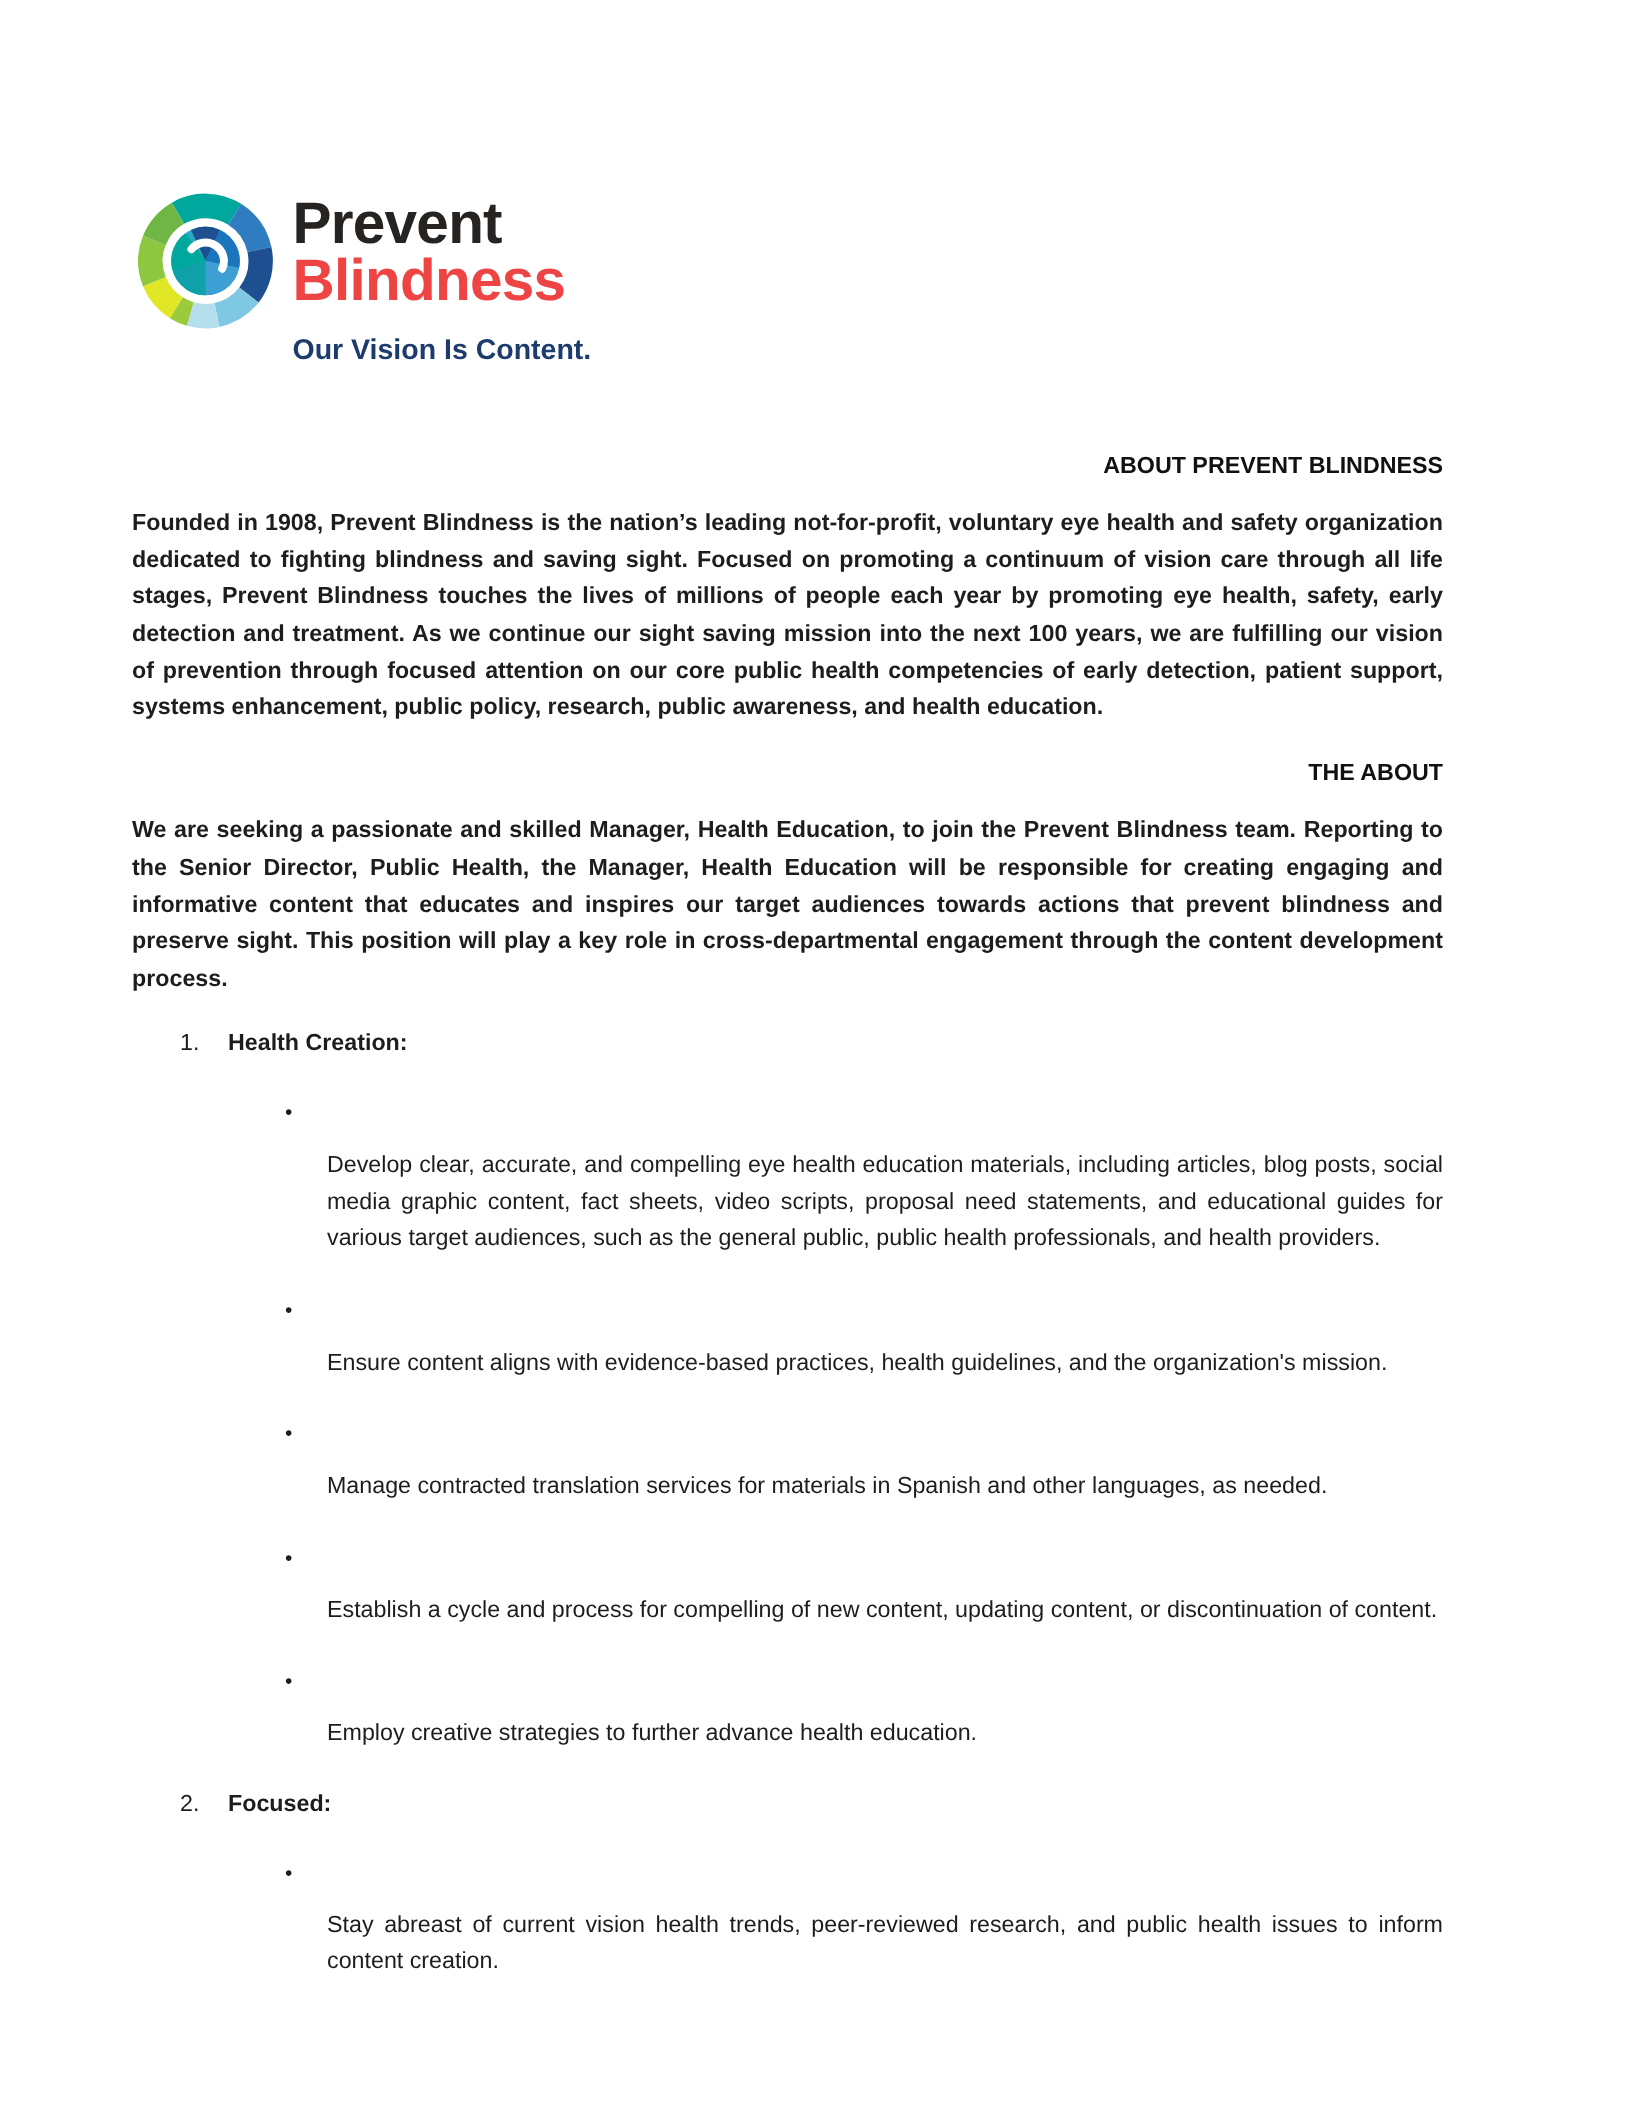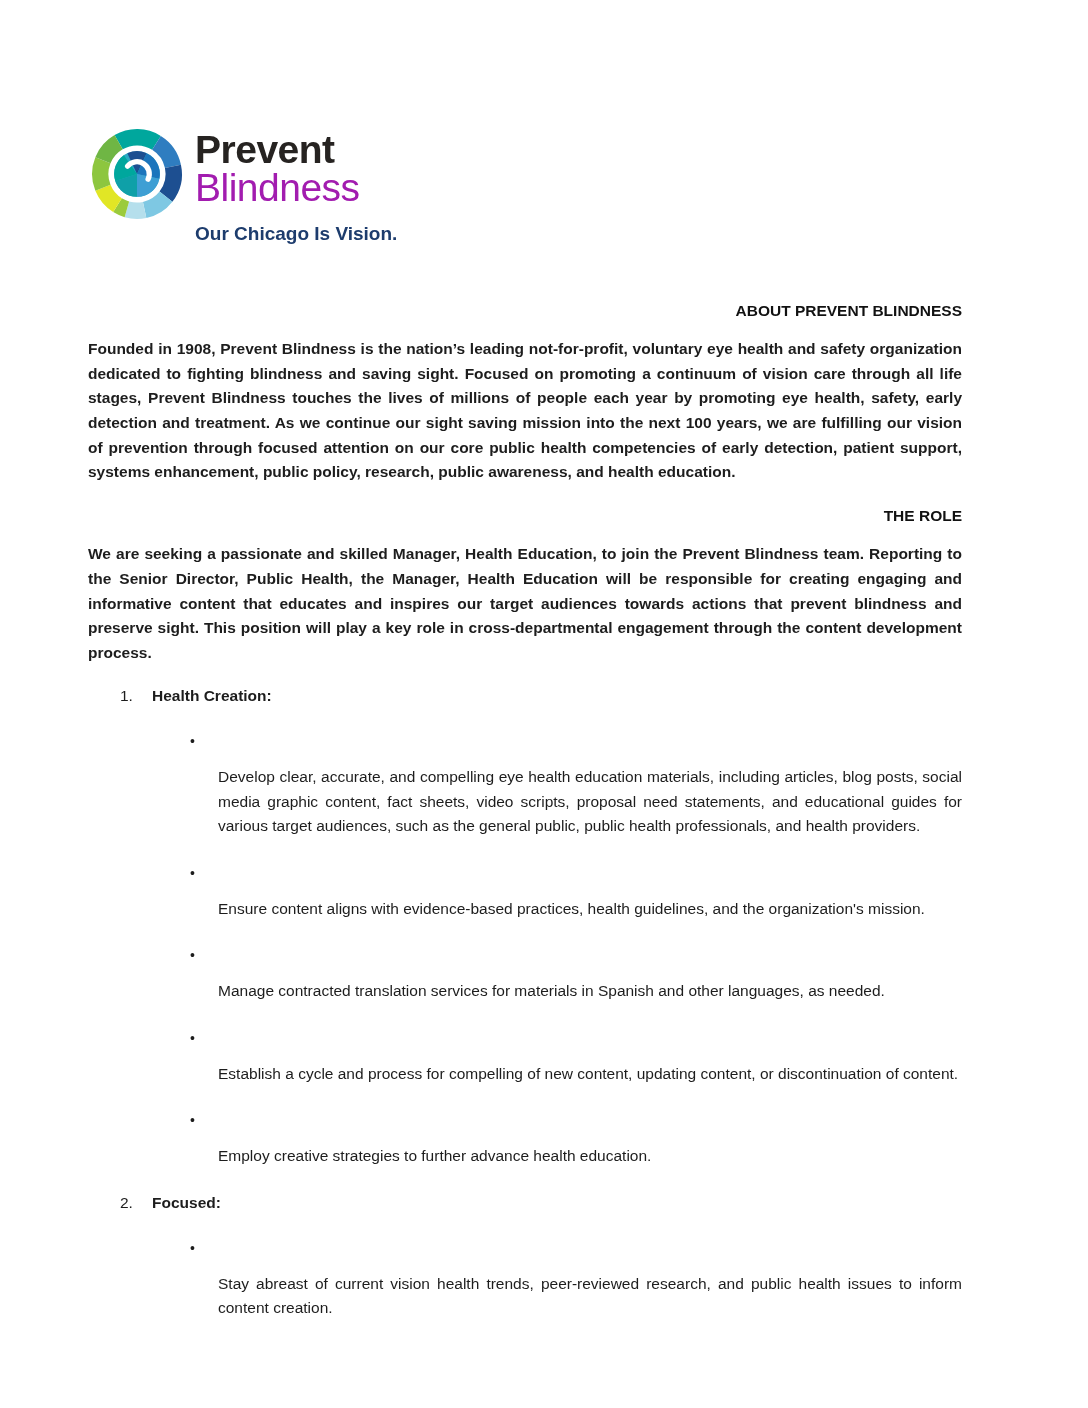--- a/index.html
+++ b/index.html
@@ -19,22 +19,22 @@
 
   
   .logo { display: flex; align-items: flex-start; margin-bottom: 52px; }
   .logo-icon { width: 98px; height: 98px; flex: none; }
   .logo-textcol { margin-left: 9px; padding-top: 6px; }
   .brand-line1 {
     font-size: 39px; font-weight: 700; line-height: 38px;
     color: #262321; letter-spacing: -0.5px;
   }
   .brand-line2 {
-    font-size: 39px; font-weight: 400; line-height: 38px;
-    color: #a21caf; letter-spacing: -0.5px;
+    font-size: 39px; font-weight: 700; line-height: 38px;
+    color: #ef4444; letter-spacing: -0.5px;
   }
   .tagline {
     margin-top: 15px;
     font-size: 19px; font-weight: 700;
     color: #1d3c6d; letter-spacing: 0;
   }
 
   
   h2.doc-heading {
     font-size: 15.5px; font-weight: 700;
@@ -78,31 +78,31 @@
       <path d="M 60 60 L 71.8 34.6 A 28 28 0 0 1 87.4 65.8 Z" fill="#1B75BC"></path>
       <path d="M 60 60 L 87.4 65.8 A 28 28 0 0 1 60 88 Z" fill="#3E9FD4"></path>
       <path d="M 60 60 L 60 88 A 28 28 0 0 1 33.4 68.65 Z" fill="#0FA0A8"></path>
       <path d="M 60 60 L 33.4 68.65 A 28 28 0 0 1 43.94 37.06 Z" fill="#00A79D"></path>
 
       <path d="M 48.5 50.36 A 15 15 0 0 1 73.6 66.34" stroke="#ffffff" stroke-width="6.5" stroke-linecap="round" fill="none"></path>
     </svg>
     <div class="logo-textcol">
       <div class="brand-line1">Prevent</div>
       <div class="brand-line2">Blindness</div>
-      <div class="tagline">Our Chicago Is Vision.</div>
+      <div class="tagline">Our Vision Is Content.</div>
     </div>
   </header>
 
   <section>
     <h2 class="doc-heading">ABOUT PREVENT BLINDNESS</h2>
     <p class="doc-para justified">Founded in 1908, Prevent Blindness is the nation’s leading not-for-profit, voluntary eye health and safety organization dedicated to fighting blindness and saving sight.  Focused on promoting a continuum of vision care through all life stages, Prevent Blindness touches the lives of millions of people each year by promoting eye health, safety, early detection and treatment.  As we continue our sight saving mission into the next 100 years, we are fulfilling our vision of prevention through focused attention on our core public health competencies of early detection, patient support, systems enhancement, public policy, research, public awareness, and health education.</p>
   </section>
 
   <section>
-    <h2 class="doc-heading">THE ROLE</h2>
+    <h2 class="doc-heading">THE ABOUT</h2>
     <p class="doc-para justified">We are seeking a passionate and skilled Manager, Health Education, to join the Prevent Blindness team. Reporting to the Senior Director, Public Health, the Manager, Health Education will be responsible for creating engaging and informative content that educates and inspires our target audiences towards actions that prevent blindness and preserve sight. This position will play a key role in cross-departmental engagement through the content development process.</p>
   </section>
 
   <section>
 
     <ol class="resp-list">
 
       <li class="resp-item">
         <div class="resp-head">
           <span class="resp-num">1.</span>

